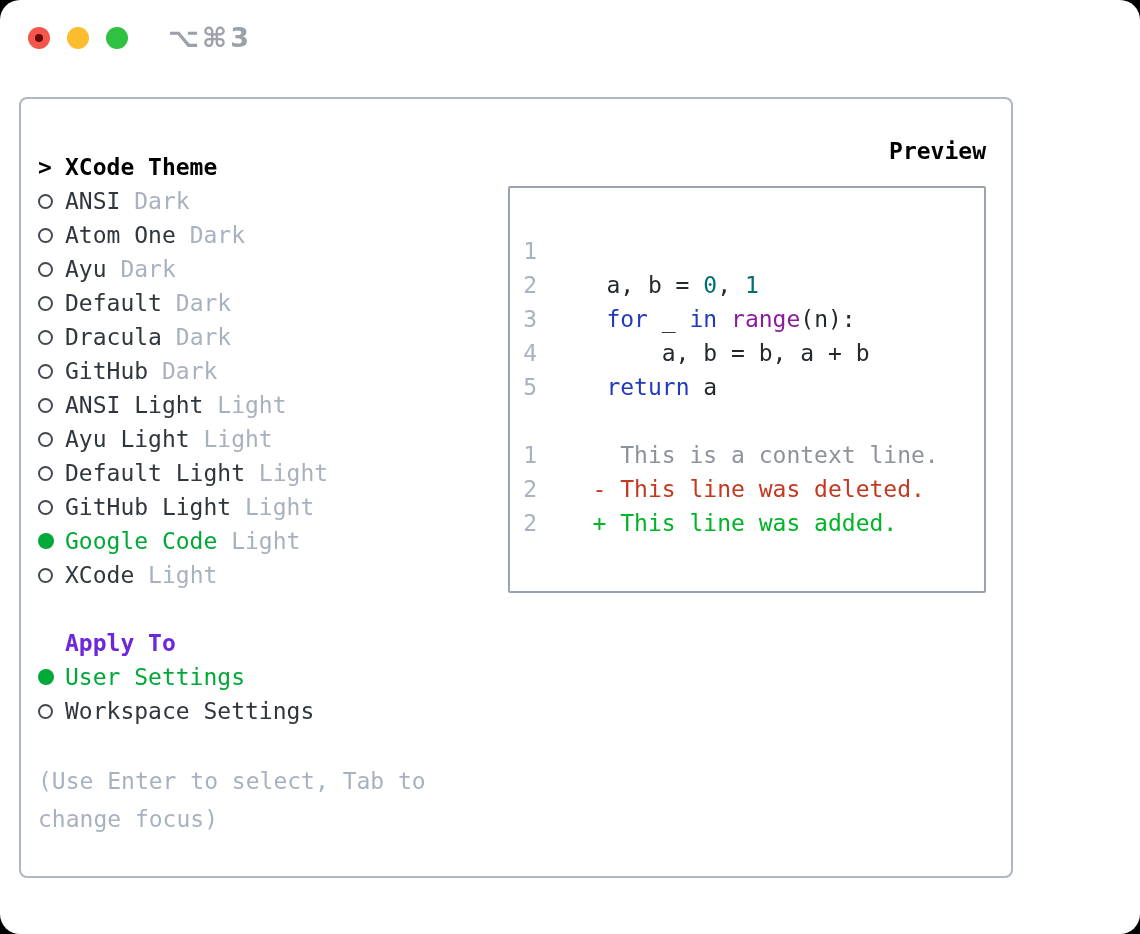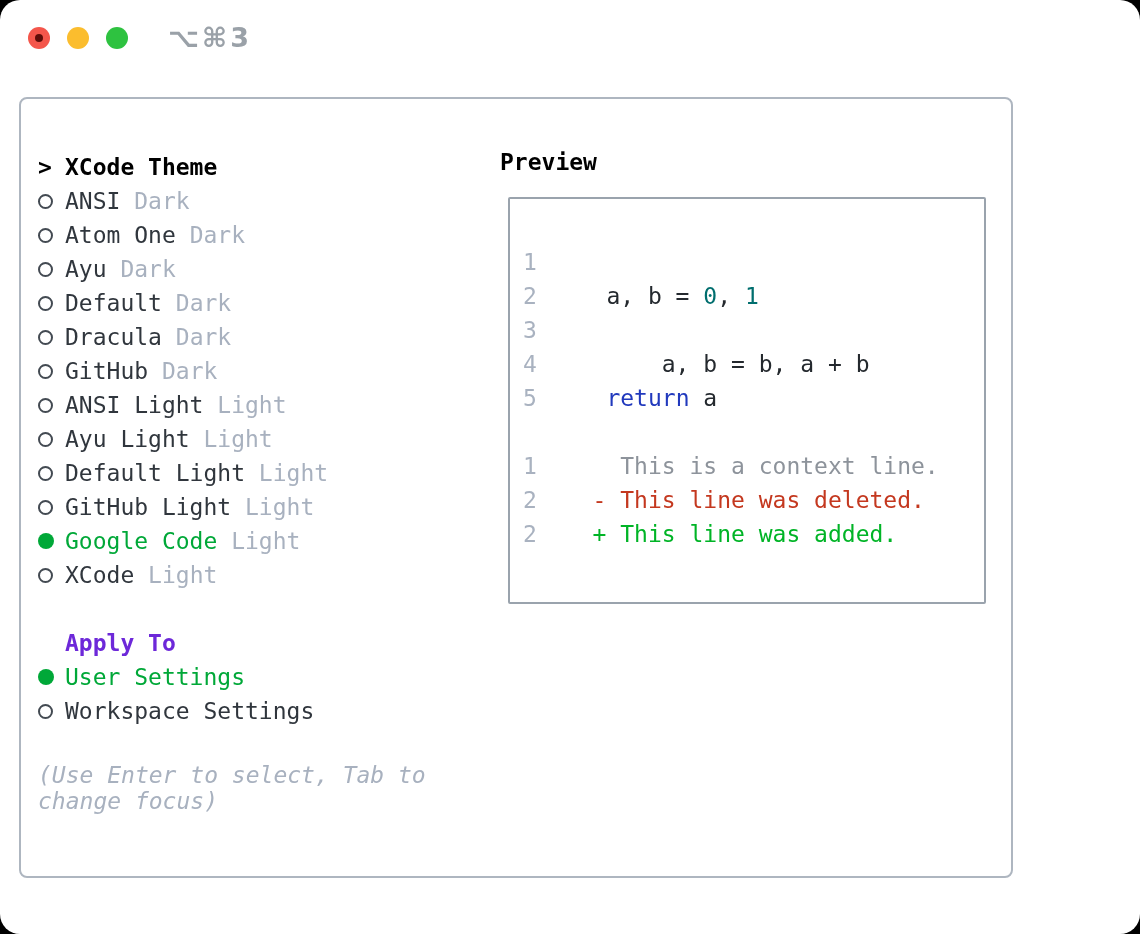--- a/index.html
+++ b/index.html
@@ -110,30 +110,30 @@
     margin-left: 27px;
     font-weight: bold;
     color: #6d28d9;
   }
   .apply-label { color: #30363d; text-align: right; }
   .apply-selected .apply-label { color: #00a838; }
   .help-text {
     margin-top: 34px;
     width: 410px;
     font-size: 23px;
-    line-height: 26px;
+    line-height: 38px;
     color: #a8b1bf;
     white-space: normal;
-    font-style: italic;
   }
   
   .right-col {
     position: absolute;
     left: 479px;
-    top: 46px;
+    top: 35px;
+    text-align: right;
   }
   .preview-heading {
     height: 34px;
     line-height: 34px;
     font-size: 23px;
     font-weight: bold;
     color: #000;
   }
   .preview-box {
     margin-top: 18px;
@@ -278,20 +278,21 @@
     <span class="gutter">1</span>
   </div>
 
   <div class="code-line">
     <span class="gutter">2</span>
     <span class="code-content"><span class="tok-pl">    a, b = </span><span class="tok-lit">0</span><span class="tok-pl">, </span><span class="tok-lit">1</span></span>
   </div>
 
   <div class="code-line">
     <span class="gutter">3</span>
+    <span class="code-content"><span class="tok-pl">    </span><span class="tok-kw">for</span><span class="tok-pl"> _ </span><span class="tok-kw">in</span><span class="tok-pl"> </span><span class="tok-fn">range</span><span class="tok-pl">(n):</span></span>
   </div>
 
   <div class="code-line">
     <span class="gutter">4</span>
     <span class="code-content"><span class="tok-pl">        a, b = b, a + b</span></span>
   </div>
 
   <div class="code-line">
     <span class="gutter">5</span>
     <span class="code-content"><span class="tok-pl">    </span><span class="tok-kw">return</span><span class="tok-pl"> a</span></span>

